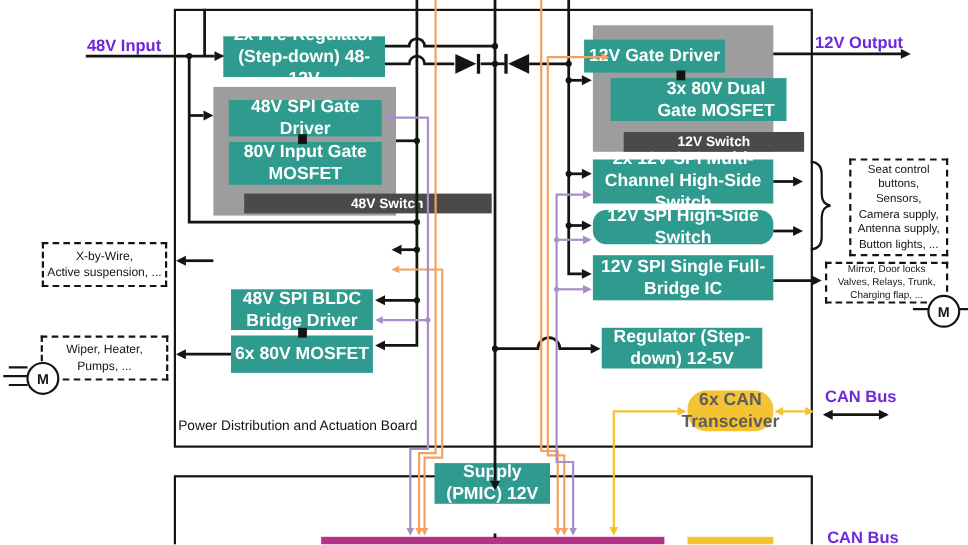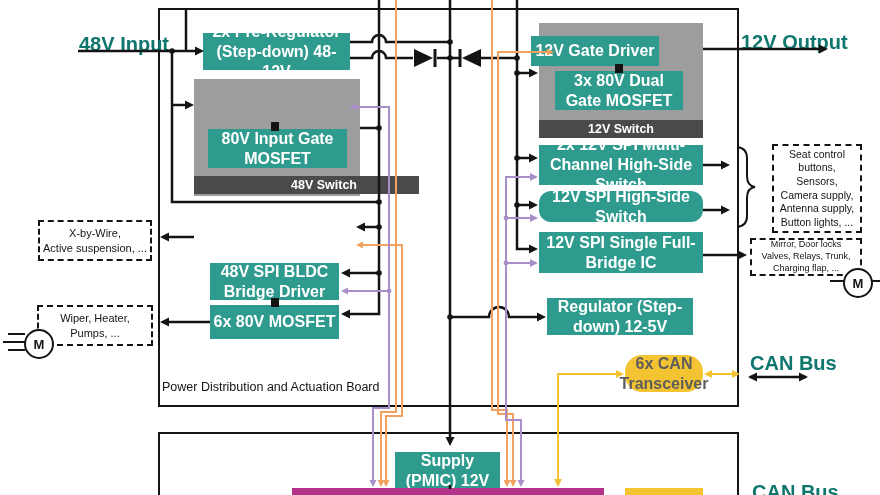--- a/index.html
+++ b/index.html
@@ -5,26 +5,26 @@
   html,body{margin:0;padding:0;background:#fff;}
   .canvas{position:relative;width:880px;height:495px;overflow:hidden;background:#fff;
           font-family:"Liberation Sans","DejaVu Sans",sans-serif;}
   .abs{position:absolute;}
   .board{border:2.5px solid #141414;background:transparent;}
   .block{display:flex;align-items:center;justify-content:center;text-align:center;
          color:#fff;font-weight:bold;font-size:16px;line-height:1.25;z-index:2;}
   .teal{background:var(--teal);}
   .grayc{background:var(--gray);z-index:1;}
   .darkstrip{background:var(--dark);color:#fff;font-weight:bold;font-size:12.5px;
-             display:flex;align-items:center;justify-content:center;z-index:2;}
+             display:flex;align-items:center;justify-content:center;z-index:2;margin-left:28px;}
   .yellowbox{background:var(--yellow);color:var(--yellowText);border-radius:17px;}
   .dashed{border:2px dashed #141414;background:#fff;color:#141414;font-size:10.5px;
           line-height:1.3;display:flex;align-items:center;justify-content:center;
           text-align:center;white-space:pre-line;z-index:2;}
-  .biglabel{font-weight:bold;font-size:20px;color:#0f766e;z-index:2;}
+  .biglabel{font-weight:bold;font-size:15px;color:#6d28d9;z-index:2;}
   .boardlabel{font-size:12.5px;color:#141414;z-index:2;}
   .bar{z-index:2;}
   .motor{width:26px;height:26px;border:2.5px solid #141414;border-radius:50%;background:#fff;
          display:flex;align-items:center;justify-content:center;font-weight:bold;
          font-size:13px;color:#141414;z-index:4;}
   svg.wires{position:absolute;left:0;top:0;z-index:3;pointer-events:none;}
   .w-black{stroke:#141414;stroke-width:2.5;fill:none;}
   .w-thin{stroke:#141414;stroke-width:2;fill:none;}
   .w-orange{stroke:var(--orange);stroke-width:2;fill:none;}
   .w-purple{stroke:var(--purple);stroke-width:2;fill:none;}
@@ -40,38 +40,39 @@
 <body>
 
 <div class="canvas">
 
   <div class="abs board" style="left:158px;top:8px;width:577px;height:395px;"></div>
   <div class="abs board" style="left:158px;top:432px;width:577px;height:70px;"></div>
 
   <div class="abs block teal" style="left:203px;top:33px;width:147px;height:37px;">2x Pre-Regulator (Step-down) 48-12V</div>
 
   <div class="abs grayc" style="left:194px;top:79px;width:166px;height:117px;"></div>
+  <div class="abs block teal" style="left:208px;top:91px;width:139px;height:33px;">48V SPI Gate Driver</div>
   <div class="abs block teal" style="left:208px;top:129px;width:139px;height:39px;">80V Input Gate MOSFET</div>
   <div class="abs darkstrip" style="left:194px;top:176px;width:190px;height:18px;padding-left:35px;">48V Switch</div>
 
   <div class="abs block teal" style="left:210px;top:263px;width:129px;height:37px;">48V SPI BLDC Bridge Driver</div>
   <div class="abs block teal" style="left:210px;top:305px;width:129px;height:34px;">6x 80V MOSFET</div>
 
   <div class="abs grayc" style="left:539px;top:23px;width:164px;height:115px;"></div>
   <div class="abs block teal" style="left:531px;top:36px;width:128px;height:30px;">12V Gate Driver</div>
-  <div class="abs block teal" style="left:555px;top:71px;width:128px;height:39px;">3x 80V Dual Gate MOSFET</div>
+  <div class="abs block teal" style="left:555px;top:71px;width:128px;height:39px;padding-left:32px;">3x 80V Dual Gate MOSFET</div>
   <div class="abs darkstrip" style="left:539px;top:120px;width:164px;height:18px;">12V Switch</div>
 
   <div class="abs block teal" style="left:539px;top:145px;width:164px;height:40px;">2x 12V SPI Multi-Channel High-Side Switch</div>
   <div class="abs block teal" style="left:539px;top:191px;width:164px;height:31px;border-radius:12px;">12V SPI High-Side Switch</div>
   <div class="abs block teal" style="left:539px;top:232px;width:164px;height:41px;">12V SPI Single Full-Bridge IC</div>
   <div class="abs block teal" style="left:547px;top:298px;width:146px;height:37px;">Regulator (Step-down) 12-5V</div>
   <div class="abs block yellowbox" style="left:625px;top:355px;width:78px;height:37px;">6x CAN Transceiver</div>
 
-  <div class="abs block teal" style="left:395px;top:452px;width:105px;height:37px;">Supply (PMIC) 12V</div>
+  <div class="abs block teal" style="left:395px;top:421px;width:105px;height:37px;">Supply (PMIC) 12V</div>
   <div class="abs bar" style="left:292px;top:488px;width:312px;height:10px;background:var(--magenta);"></div>
   <div class="abs bar" style="left:625px;top:488px;width:78px;height:10px;background:var(--yellow);"></div>
 
   <div class="abs dashed" style="left:38px;top:220px;width:110px;height:37px;font-size:11px;">X-by-Wire,
 Active suspension, ...</div>
   <div class="abs dashed" style="left:37px;top:305px;width:112px;height:37px;font-size:11px;">Wiper, Heater,
 Pumps, ...</div>
   <div class="abs dashed" style="left:750px;top:238px;width:108px;height:34px;font-size:9px;">Mirror, Door locks
 Valves, Relays, Trunk,
 Charging flap, ...</div>

